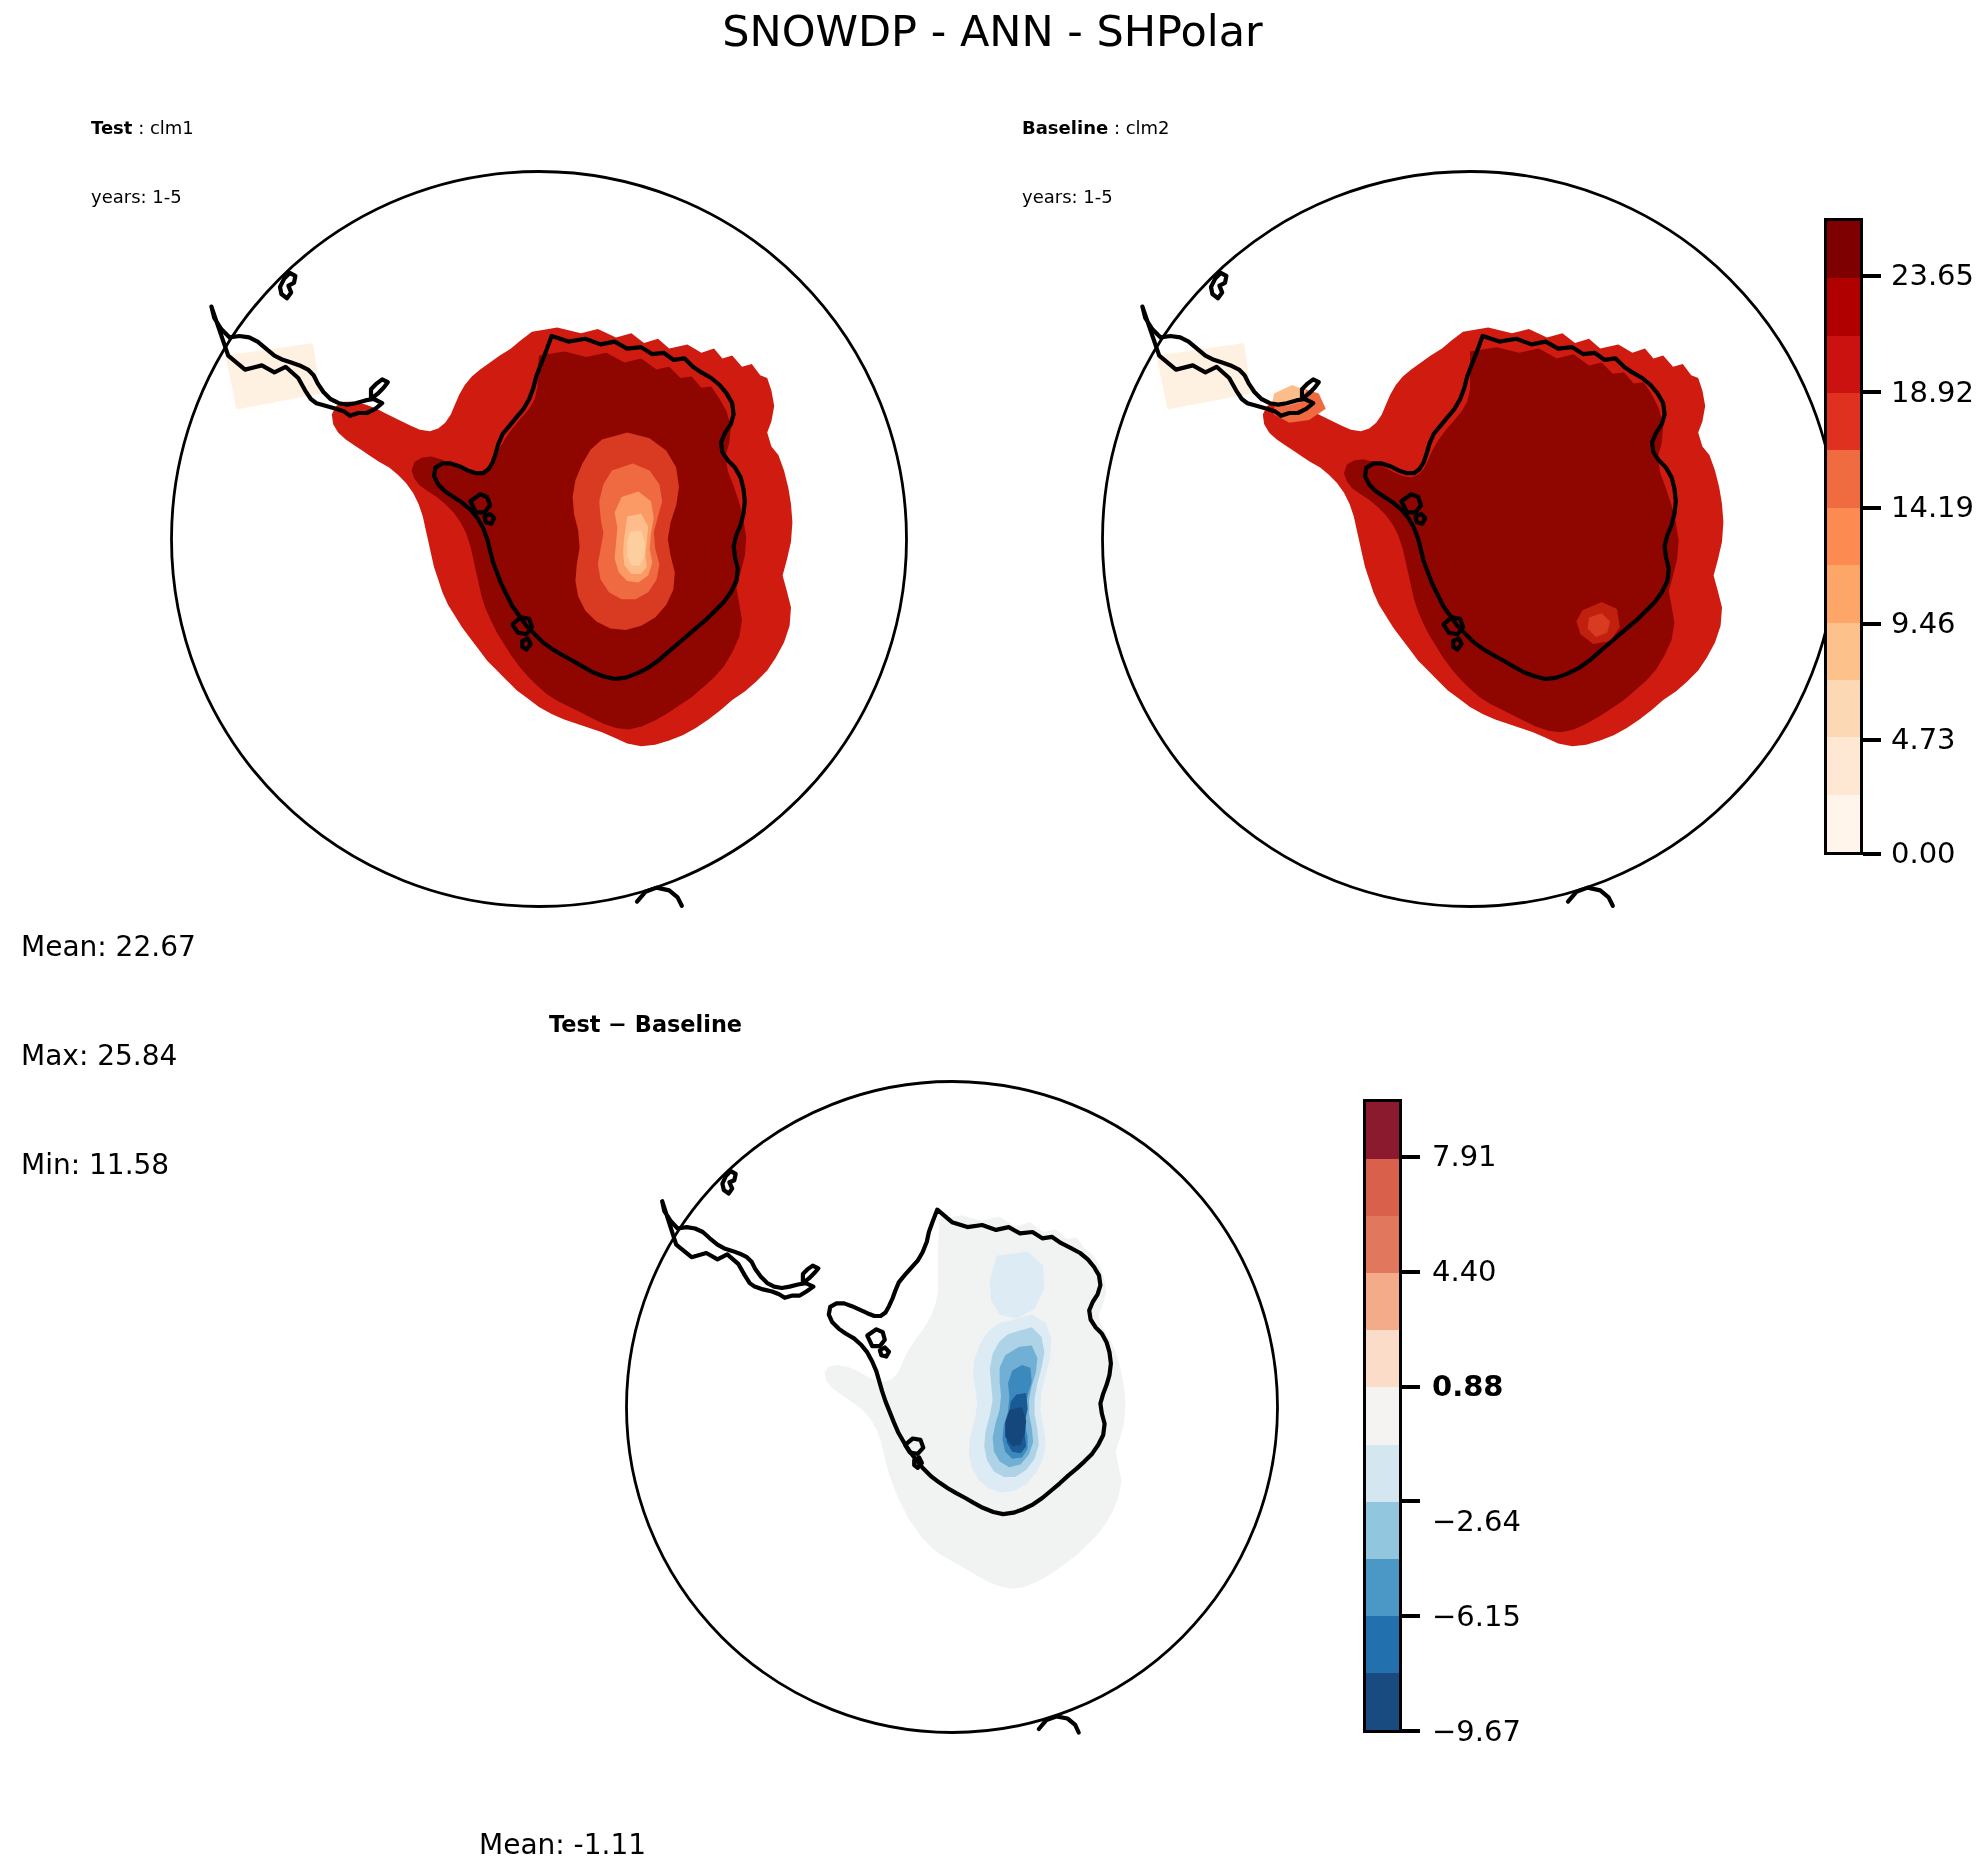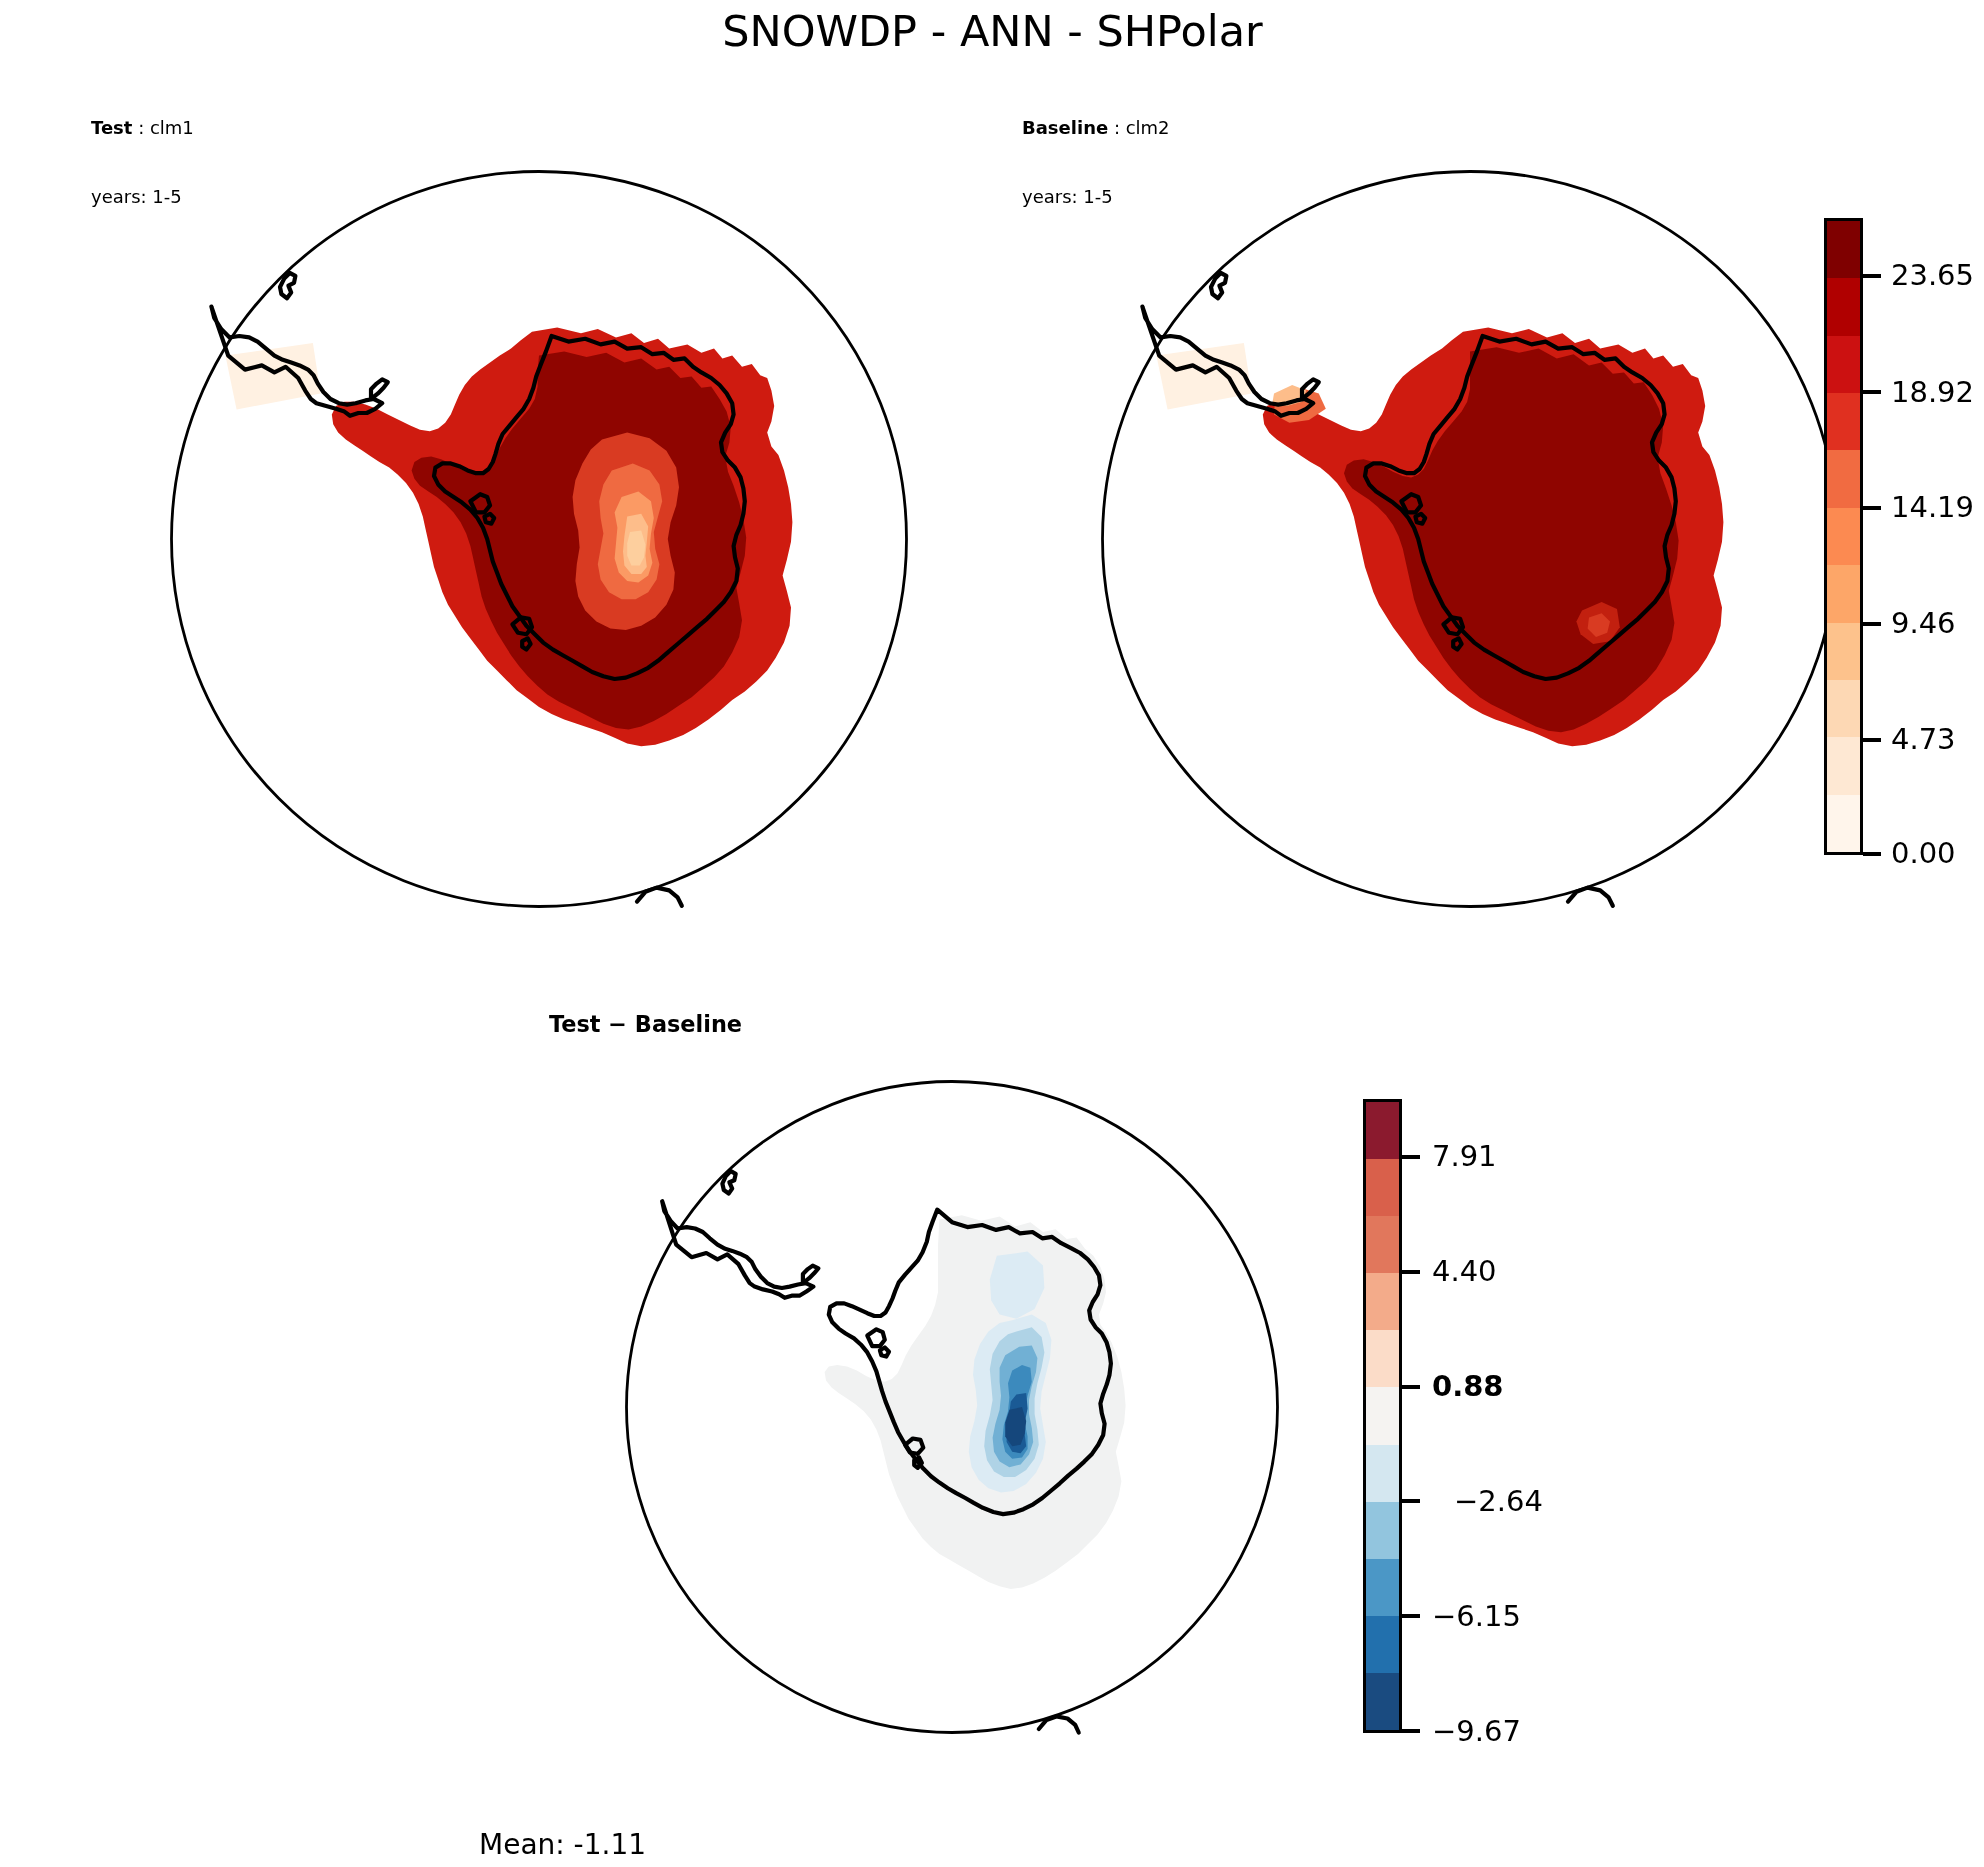--- a/index.html
+++ b/index.html
@@ -195,20 +195,25 @@
         <path d="M506,676 L514,672 L518,680 L512,688 L506,684 Z"></path>
       </g>
     </svg>
 
     <div class="panel-caption" style="left:-77px; top:-98px;">
       <div><span class="strong">Test</span><span> : </span><span>clm1</span></div>
       <div>years: 1-5</div>
     </div>
   </div>
 
+  <div class="stats" style="left:21px; top:856px;">
+    <div>Mean: 22.67</div>
+    <div>Max: 25.84</div>
+    <div>Min: 11.58</div>
+  </div>
 
   <div class="panel" style="left:1099px; top:168px; width:742px; height:742px;">
     <svg class="panel-map" width="742" height="742" viewBox="0 0 1060 1060">
       <circle cx="530" cy="530" r="525" fill="none" stroke="#000" stroke-width="4"></circle>
 
       <g>
         <polygon points="82,268 207,250 218,322 98,345" fill="#fff1e2"></polygon>
 
         <polygon fill="#cf1b10" points="520,234 556,228 590,236 614,230 640,242 662,236 680,250 700,244 716,258 742,252
                   762,264 780,258 792,272 806,268 820,284 834,280 846,296 856,300 862,318
@@ -417,21 +422,21 @@
     <div class="cbar-tick" style="left:39px; top:56px;  width:18px;"></div>
     <div class="cbar-label" style="left:69px; top:57px;">7.91</div>
 
     <div class="cbar-tick" style="left:39px; top:171px; width:18px;"></div>
     <div class="cbar-label" style="left:69px; top:172px;">4.40</div>
 
     <div class="cbar-tick" style="left:39px; top:286px; width:18px;"></div>
     <div class="cbar-label" style="left:69px; top:287px;font-weight:bold;">0.88</div>
 
     <div class="cbar-tick" style="left:39px; top:400px; width:18px;"></div>
-    <div class="cbar-label" style="left:69px; top:402px;margin-left:22px;">−2.64</div>
+    <div class="cbar-label" style="left:69px; top:422px;">−2.64</div>
 
     <div class="cbar-tick" style="left:39px; top:515px; width:18px;"></div>
     <div class="cbar-label" style="left:69px; top:517px;">−6.15</div>
 
     <div class="cbar-tick" style="left:39px; top:630px; width:18px;"></div>
     <div class="cbar-label" style="left:69px; top:632px;">−9.67</div>
   </div>
 
 </div>
 

